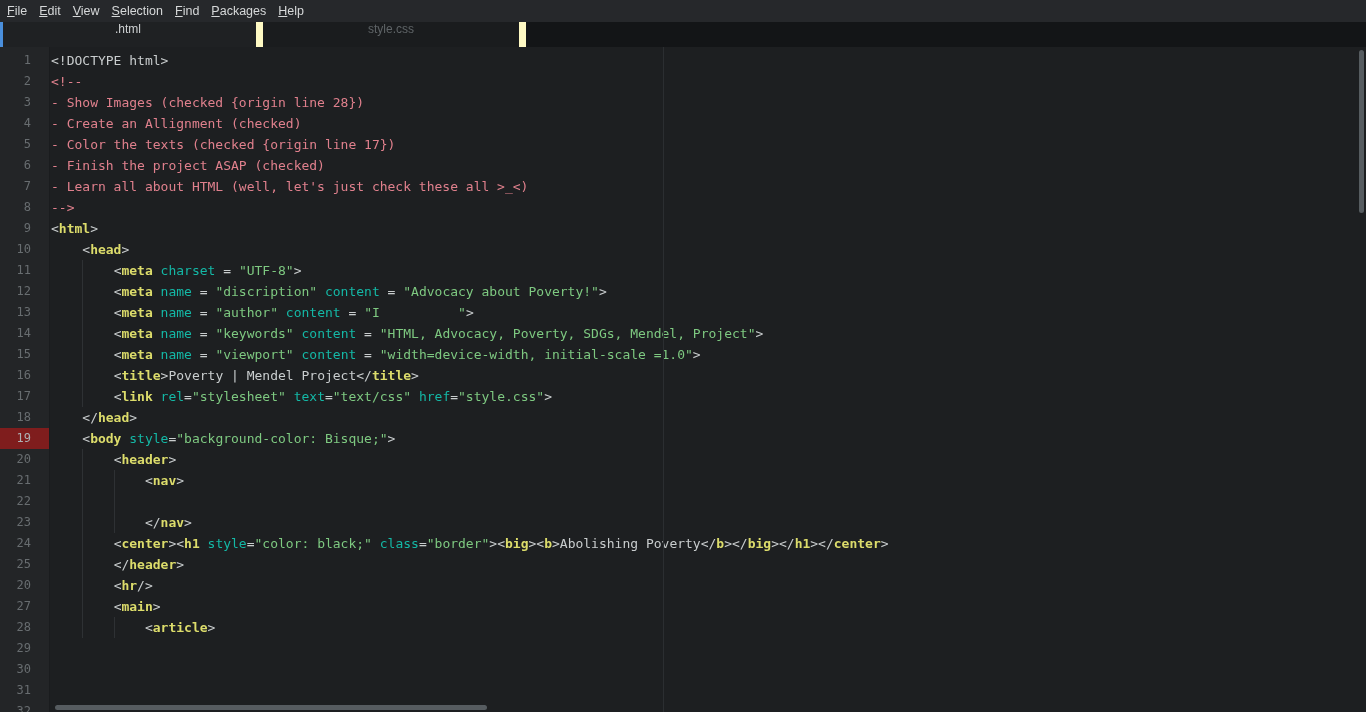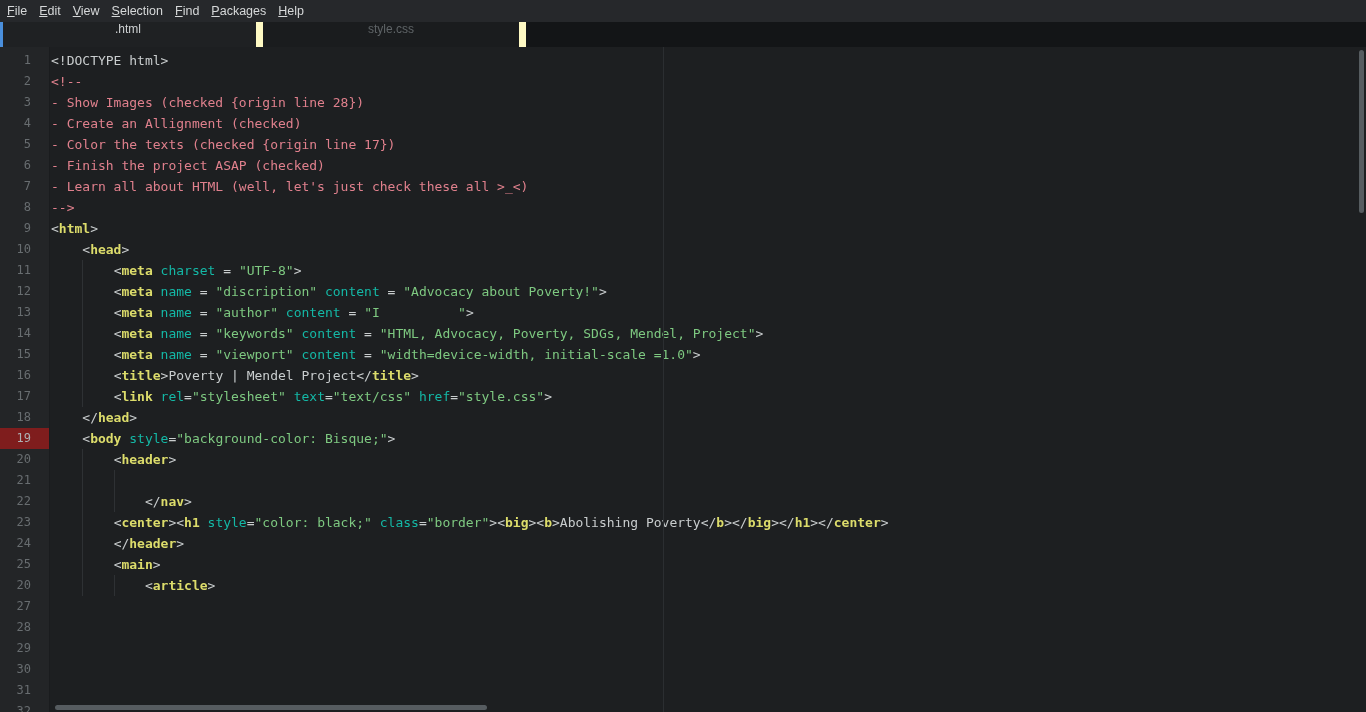--- a/index.html
+++ b/index.html
@@ -94,24 +94,26 @@
         <div class="code-line"><span class="indent-guide" style="left: 31.3px;"></span><span class="seg">        </span><span class="tok-p seg">&lt;</span><span class="tok-t seg">meta</span><span class="tok-p seg"> </span><span class="tok-a seg">charset</span><span class="tok-p seg"> = </span><span class="tok-s seg">"UTF-8"</span><span class="tok-p seg">&gt;</span></div>
         <div class="code-line"><span class="indent-guide" style="left: 31.3px;"></span><span class="seg">        </span><span class="tok-p seg">&lt;</span><span class="tok-t seg">meta</span><span class="tok-p seg"> </span><span class="tok-a seg">name</span><span class="tok-p seg"> = </span><span class="tok-s seg">"discription"</span><span class="tok-p seg"> </span><span class="tok-a seg">content</span><span class="tok-p seg"> = </span><span class="tok-s seg">"Advocacy about Poverty!"</span><span class="tok-p seg">&gt;</span></div>
         <div class="code-line"><span class="indent-guide" style="left: 31.3px;"></span><span class="seg">        </span><span class="tok-p seg">&lt;</span><span class="tok-t seg">meta</span><span class="tok-p seg"> </span><span class="tok-a seg">name</span><span class="tok-p seg"> = </span><span class="tok-s seg">"author"</span><span class="tok-p seg"> </span><span class="tok-a seg">content</span><span class="tok-p seg"> = </span><span class="tok-s seg">"I          "</span><span class="tok-p seg">&gt;</span></div>
         <div class="code-line"><span class="indent-guide" style="left: 31.3px;"></span><span class="seg">        </span><span class="tok-p seg">&lt;</span><span class="tok-t seg">meta</span><span class="tok-p seg"> </span><span class="tok-a seg">name</span><span class="tok-p seg"> = </span><span class="tok-s seg">"keywords"</span><span class="tok-p seg"> </span><span class="tok-a seg">content</span><span class="tok-p seg"> = </span><span class="tok-s seg">"HTML, Advocacy, Poverty, SDGs, Mendel, Project"</span><span class="tok-p seg">&gt;</span></div>
         <div class="code-line"><span class="indent-guide" style="left: 31.3px;"></span><span class="seg">        </span><span class="tok-p seg">&lt;</span><span class="tok-t seg">meta</span><span class="tok-p seg"> </span><span class="tok-a seg">name</span><span class="tok-p seg"> = </span><span class="tok-s seg">"viewport"</span><span class="tok-p seg"> </span><span class="tok-a seg">content</span><span class="tok-p seg"> = </span><span class="tok-s seg">"width=device-width, initial-scale =1.0"</span><span class="tok-p seg">&gt;</span></div>
         <div class="code-line"><span class="indent-guide" style="left: 31.3px;"></span><span class="seg">        </span><span class="tok-p seg">&lt;</span><span class="tok-t seg">title</span><span class="tok-p seg">&gt;</span><span class="tok-p seg">Poverty | Mendel Project</span><span class="tok-p seg">&lt;/</span><span class="tok-t seg">title</span><span class="tok-p seg">&gt;</span></div>
         <div class="code-line"><span class="indent-guide" style="left: 31.3px;"></span><span class="seg">        </span><span class="tok-p seg">&lt;</span><span class="tok-t seg">link</span><span class="tok-p seg"> </span><span class="tok-a seg">rel</span><span class="tok-p seg">=</span><span class="tok-s seg">"stylesheet"</span><span class="tok-p seg"> </span><span class="tok-a seg">text</span><span class="tok-p seg">=</span><span class="tok-s seg">"text/css"</span><span class="tok-p seg"> </span><span class="tok-a seg">href</span><span class="tok-p seg">=</span><span class="tok-s seg">"style.css"</span><span class="tok-p seg">&gt;</span></div>
         <div class="code-line"><span class="seg">    </span><span class="tok-p seg">&lt;/</span><span class="tok-t seg">head</span><span class="tok-p seg">&gt;</span></div>
         <div class="code-line"><span class="seg">    </span><span class="tok-p seg">&lt;</span><span class="tok-t seg">body</span><span class="tok-p seg"> </span><span class="tok-a seg">style</span><span class="tok-p seg">=</span><span class="tok-s seg">"background-color: Bisque;"</span><span class="tok-p seg">&gt;</span></div>
         <div class="code-line"><span class="indent-guide" style="left: 31.3px;"></span><span class="seg">        </span><span class="tok-p seg">&lt;</span><span class="tok-t seg">header</span><span class="tok-p seg">&gt;</span></div>
+        <div class="code-line"><span class="indent-guide" style="left: 31.3px;"></span><span class="indent-guide" style="left: 62.6px;"></span><span class="seg">            </span><span class="tok-p seg">&lt;</span><span class="tok-t seg">nav</span><span class="tok-p seg">&gt;</span></div>
         <div class="code-line"><span class="indent-guide" style="left: 31.3px;"></span><span class="indent-guide" style="left: 62.6px;"></span><span class="seg">            </span></div>
         <div class="code-line"><span class="indent-guide" style="left: 31.3px;"></span><span class="indent-guide" style="left: 62.6px;"></span><span class="seg">            </span><span class="tok-p seg">&lt;/</span><span class="tok-t seg">nav</span><span class="tok-p seg">&gt;</span></div>
         <div class="code-line"><span class="indent-guide" style="left: 31.3px;"></span><span class="seg">        </span><span class="tok-p seg">&lt;</span><span class="tok-t seg">center</span><span class="tok-p seg">&gt;&lt;</span><span class="tok-t seg">h1</span><span class="tok-p seg"> </span><span class="tok-a seg">style</span><span class="tok-p seg">=</span><span class="tok-s seg">"color: black;"</span><span class="tok-p seg"> </span><span class="tok-a seg">class</span><span class="tok-p seg">=</span><span class="tok-s seg">"border"</span><span class="tok-p seg">&gt;&lt;</span><span class="tok-t seg">big</span><span class="tok-p seg">&gt;&lt;</span><span class="tok-t seg">b</span><span class="tok-p seg">&gt;</span><span class="tok-p seg">Abolishing Poverty</span><span class="tok-p seg">&lt;/</span><span class="tok-t seg">b</span><span class="tok-p seg">&gt;&lt;/</span><span class="tok-t seg">big</span><span class="tok-p seg">&gt;&lt;/</span><span class="tok-t seg">h1</span><span class="tok-p seg">&gt;&lt;/</span><span class="tok-t seg">center</span><span class="tok-p seg">&gt;</span></div>
         <div class="code-line"><span class="indent-guide" style="left: 31.3px;"></span><span class="seg">        </span><span class="tok-p seg">&lt;/</span><span class="tok-t seg">header</span><span class="tok-p seg">&gt;</span></div>
+        <div class="code-line"><span class="indent-guide" style="left: 31.3px;"></span><span class="seg">        </span><span class="tok-p seg">&lt;</span><span class="tok-t seg">hr</span><span class="tok-p seg">/&gt;</span></div>
         <div class="code-line"><span class="indent-guide" style="left: 31.3px;"></span><span class="seg">        </span><span class="tok-p seg">&lt;</span><span class="tok-t seg">main</span><span class="tok-p seg">&gt;</span></div>
         <div class="code-line"><span class="indent-guide" style="left: 31.3px;"></span><span class="indent-guide" style="left: 62.6px;"></span><span class="seg">            </span><span class="tok-p seg">&lt;</span><span class="tok-t seg">article</span><span class="tok-p seg">&gt;</span></div>
         <div class="code-line"></div>
       </div>
     <div class="gutter">
         <div class="gutter-row">1</div>
         <div class="gutter-row">2</div>
         <div class="gutter-row">3</div>
         <div class="gutter-row">4</div>
         <div class="gutter-row">5</div>

